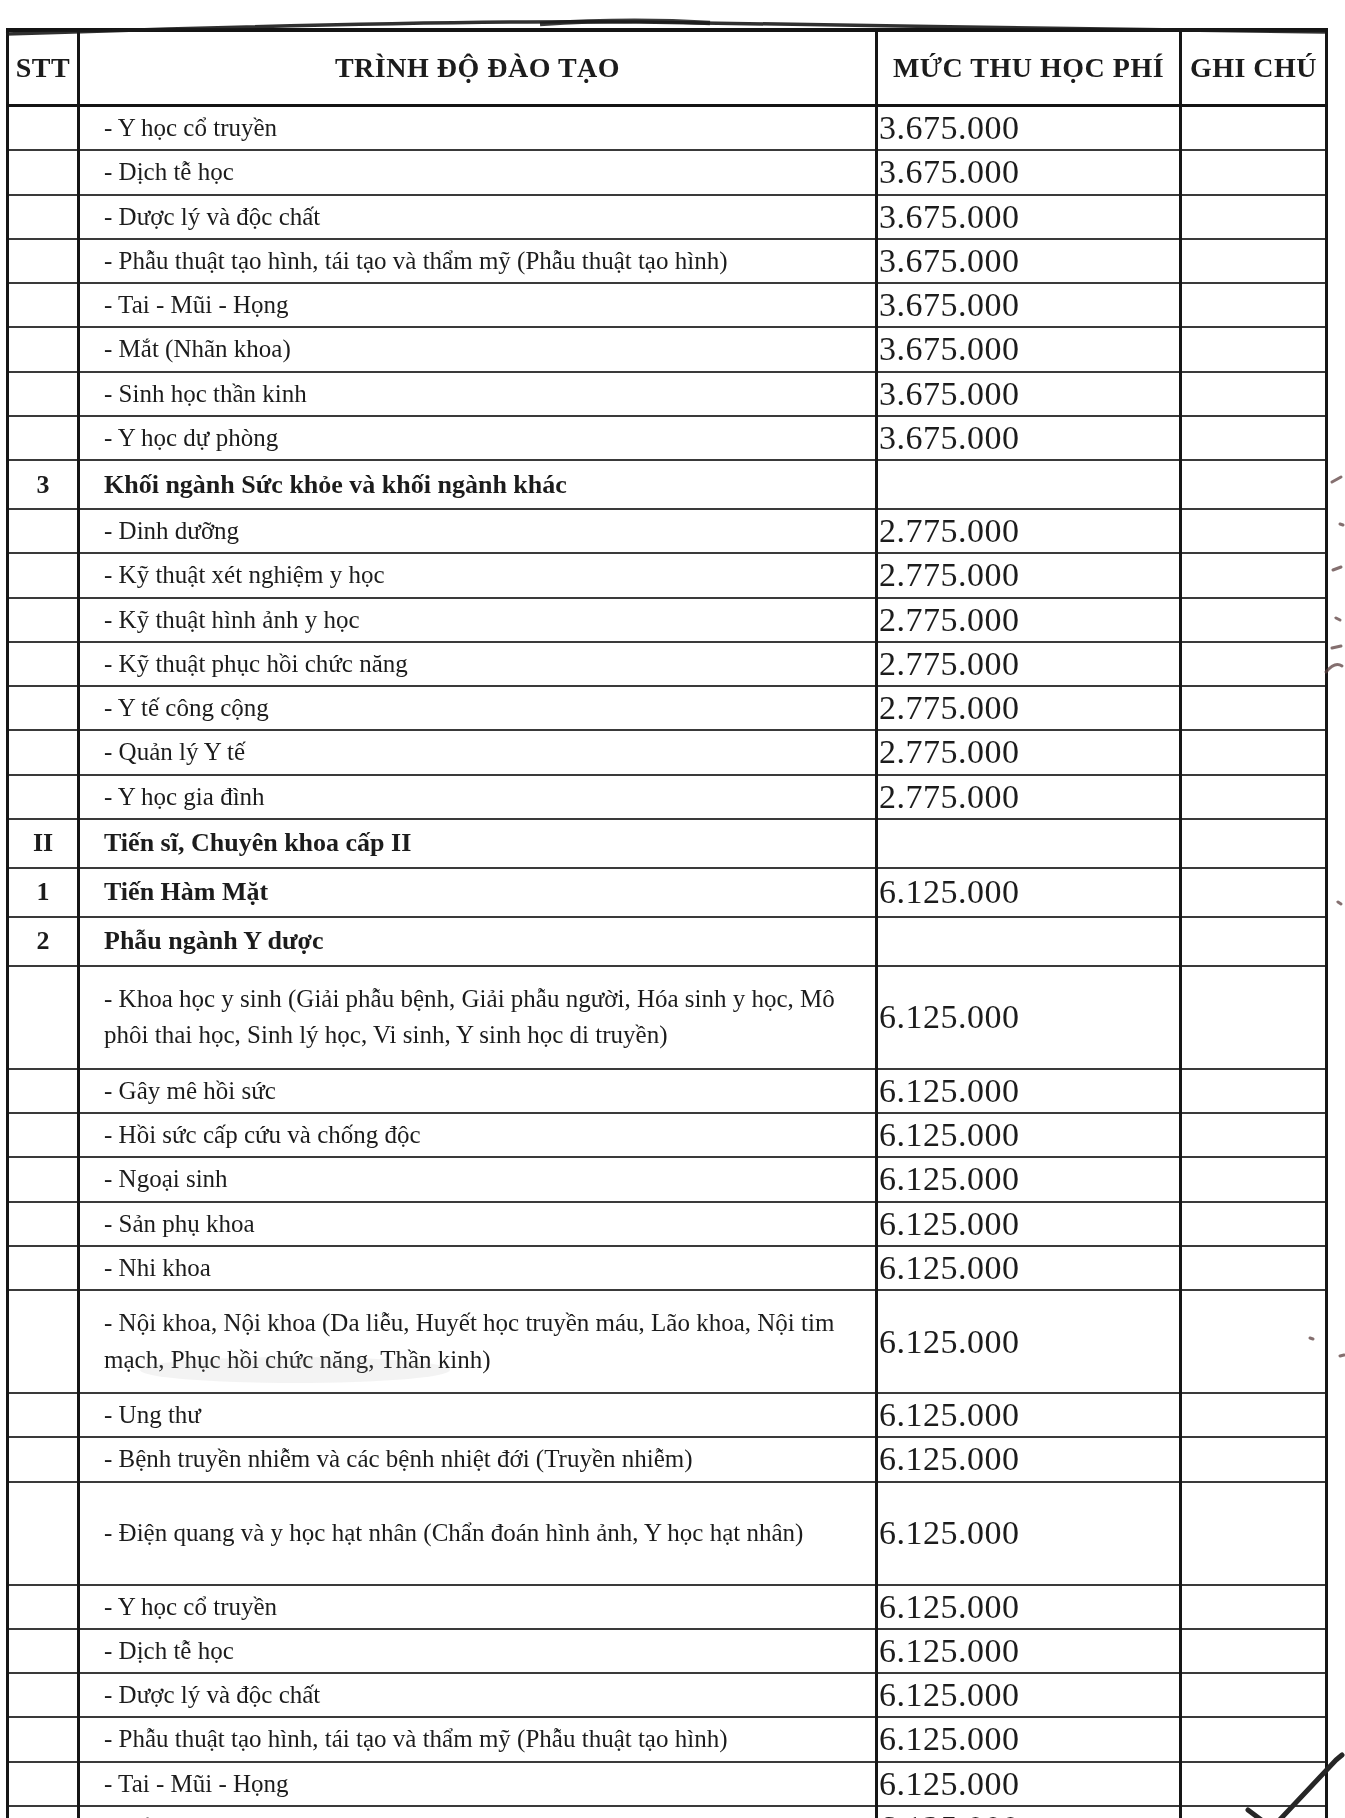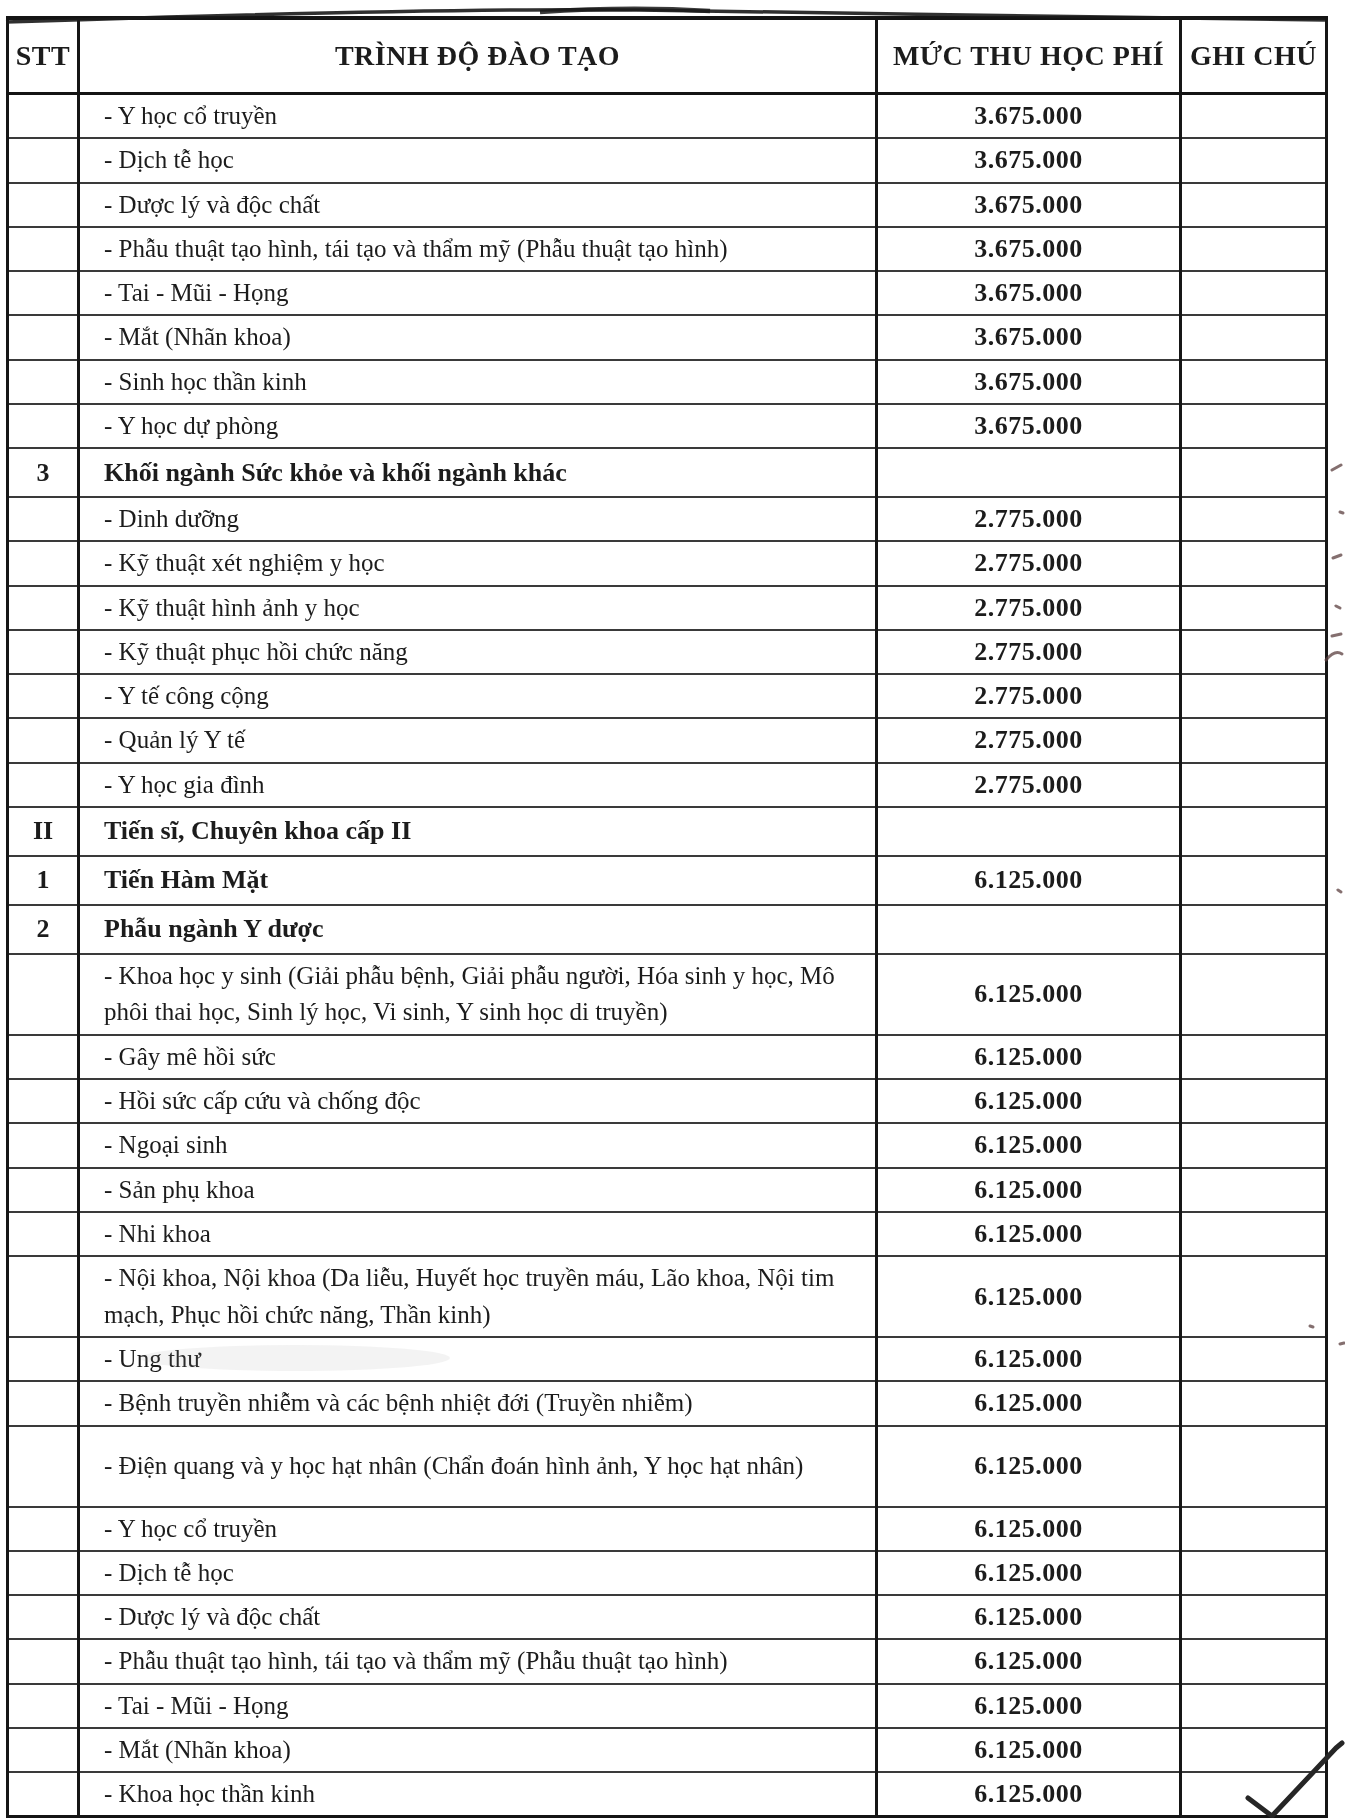--- a/index.html
+++ b/index.html
@@ -4,21 +4,21 @@
 <style>
   html, body { margin: 0; padding: 0; }
   body {
     width: 1345px; height: 1818px;
     background: #ffffff;
     position: relative;
     font-family: "Liberation Serif", "DejaVu Serif", serif;
     color: #1c1c1c;
     overflow: hidden;
   }
-  .page { position: absolute; inset: 0; overflow: hidden; }
+  .page { position: absolute; inset: 0; overflow: hidden; margin-top: 12px; }
 
   table.fee-table {
     border-collapse: collapse;
     table-layout: fixed;
     position: absolute;
     left: 6px; top: 16px;
     width: 1319px;
     background: #fff;
   }
   .fee-table th, .fee-table td {
@@ -33,27 +33,27 @@
     border-top: 4px solid #141414;
     border-bottom: 3px solid #141414;
     height: 70px;
     font-weight: bold;
     font-size: 28px;
     text-align: center;
     letter-spacing: 0.5px;
   }
   .fee-table tbody tr { height: 41px; }
   .fee-table tbody tr.sec { height: 49px; }
-  .fee-table tbody tr.tall { height: 81px; }
+  .fee-table tbody tr.tall { height: 103px; }
   .fee-table tbody tr:last-child td { border-bottom: 4px solid #141414; }
 
   td.stt  { text-align: center; font-weight: bold; font-size: 26px; }
   td.prog { padding: 3px 8px 3px 24px; font-size: 25px; line-height: 1.45; }
   tr.sec td.prog { font-weight: bold; font-size: 26px; }
-  td.fee  { text-align: center; font-size: 26px; letter-spacing: 0.5px; font-weight: bold; }
+  td.fee  { text-align: left; font-size: 34px; letter-spacing: 0.5px; }
   td.note { }
 
   svg.artifacts {
     position: absolute; inset: 0;
     width: 1345px; height: 1818px;
     pointer-events: none;
   }
 </style>
 </head>
 <body>

